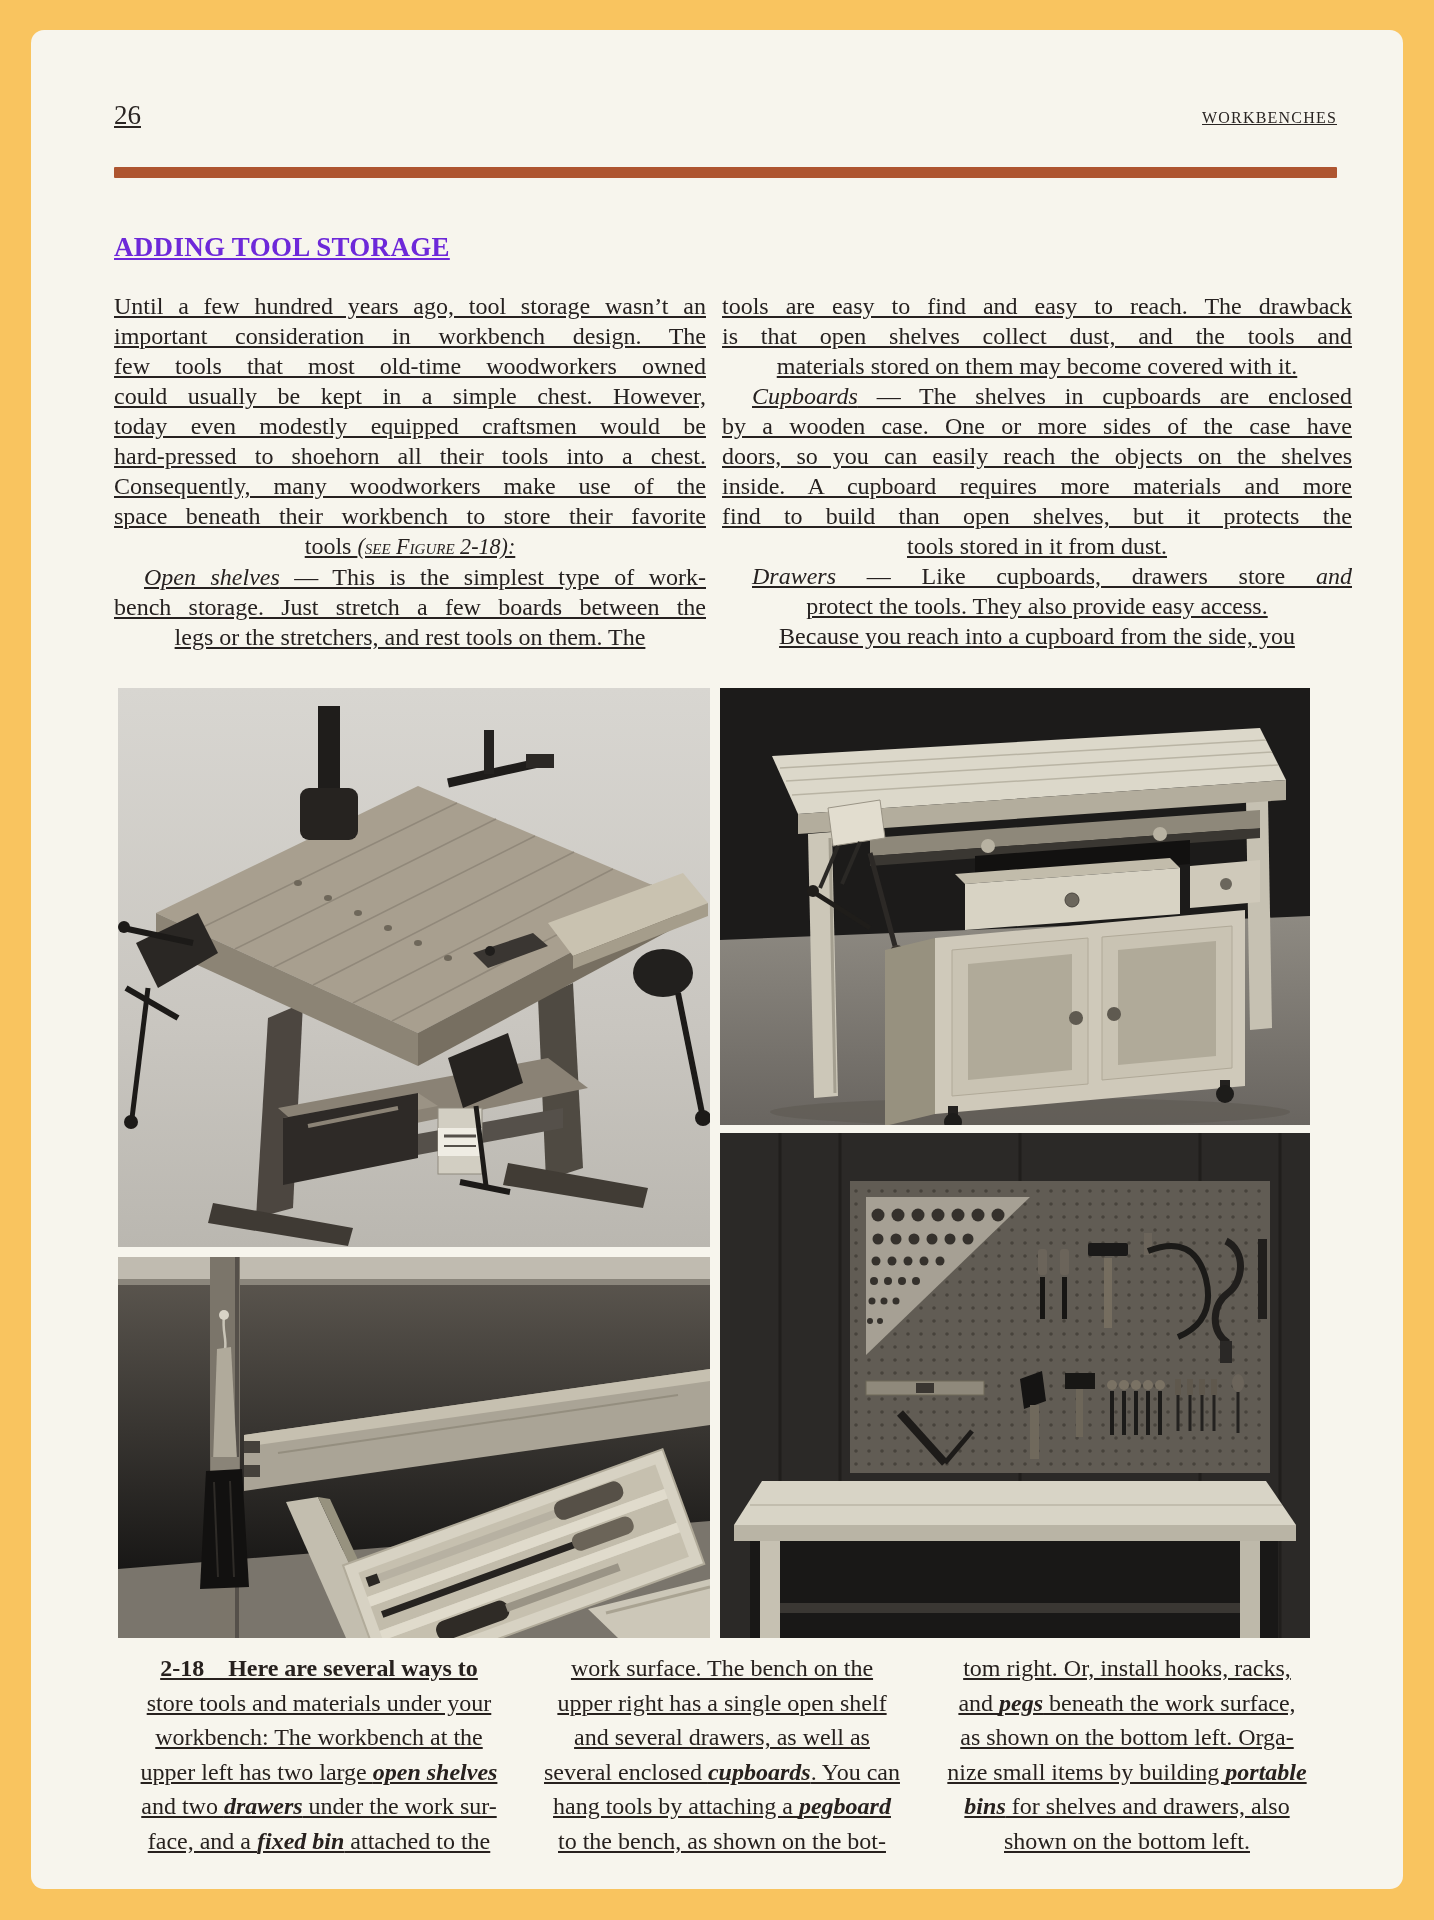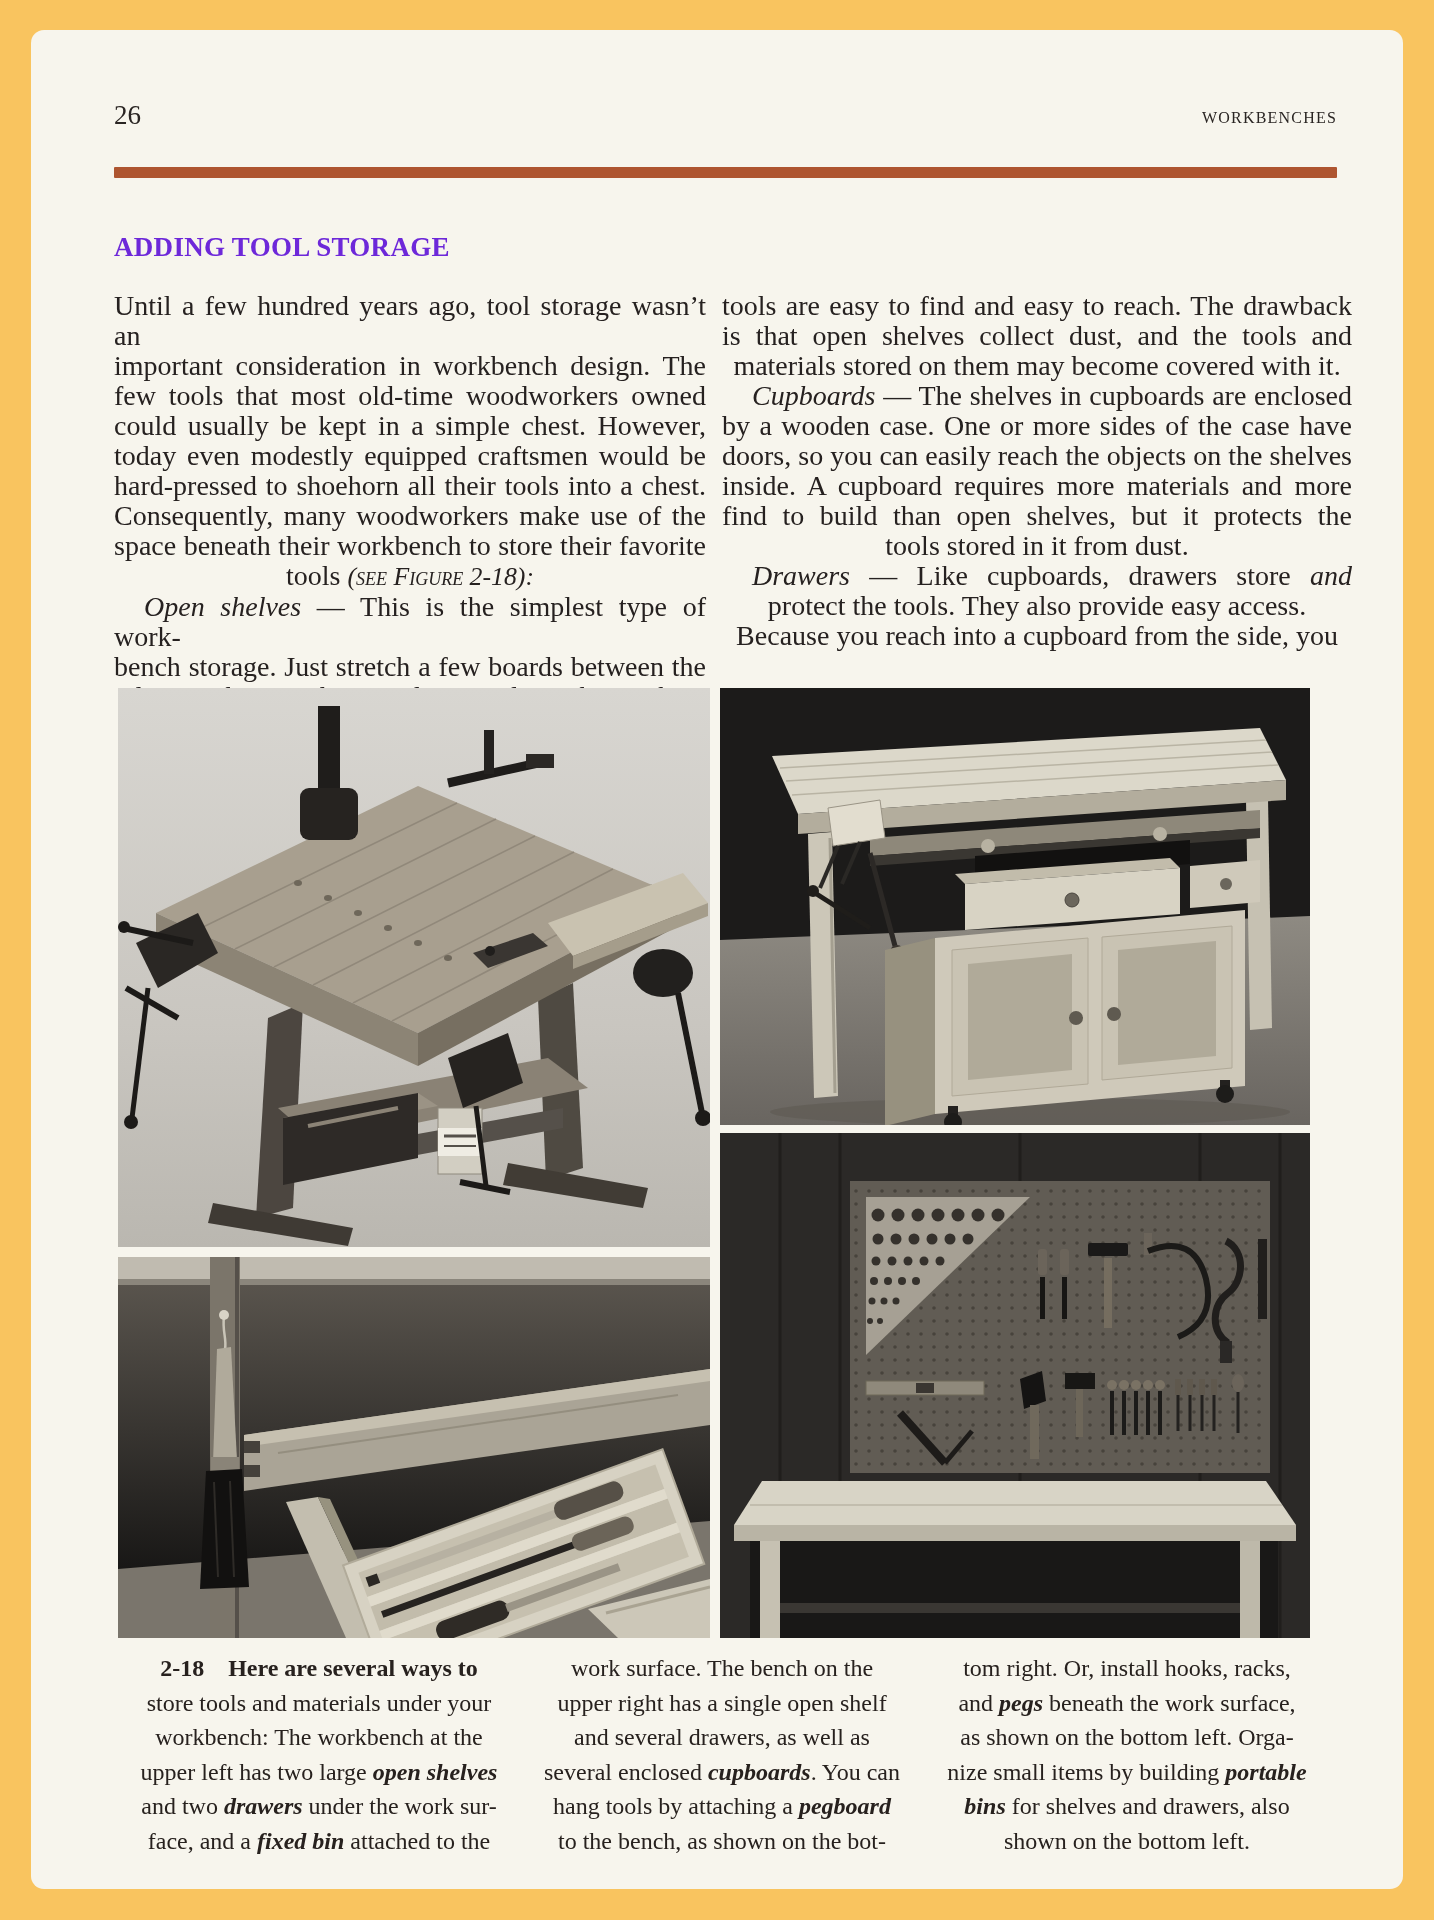--- a/index.html
+++ b/index.html
@@ -1,25 +1,25 @@
 <!DOCTYPE html>
 <html><head>
 <meta charset="utf-8">
 <style>
   html,body{margin:0;padding:0;background:#e8e4da;}
   .frame{position:relative;width:1434px;height:1920px;background:#F9C45F;overflow:hidden;
          font-family:"Liberation Serif", serif;}
   .paper{position:absolute;left:31px;top:30px;width:1372px;height:1859px;
          background:#F7F5ED;border-radius:13px;}
-  .abs{position:absolute;}
+  .abs{position:absolute;text-decoration:underline;}
   .pgnum{left:83px;top:70px;font-size:27px;color:#2a2523;}
   .runhead{right:66px;top:79px;font-size:16px;letter-spacing:1.2px;color:#2a2523;}
   .rule{left:83px;top:137px;width:1223px;height:11px;background:#AE5530;border-radius:1px;}
   .heading{left:83px;top:202px;font-size:27px;font-weight:bold;color:#6d28d9;letter-spacing:.3px;}
-  .col{color:#262120;font-size:28px;line-height:30px;}
+  .col{color:#262120;font-size:24px;line-height:30px;}
   .col1{left:83px;top:261px;width:592px;}
   .col2{left:691px;top:261px;width:630px;}
   .tline{text-align:center;}
   .tline.just{text-align:justify;text-align-last:justify;text-justify:inter-word;}
   .tline.ind{text-indent:30px;}
   .it{font-style:italic;}
   .bd{font-weight:bold;}
   .sc{font-variant:small-caps;font-size:.92em;}
   .photo{position:absolute;overflow:hidden;}
   .cap{color:#27211e;font-size:24px;line-height:34.5px;top:1621px;}

